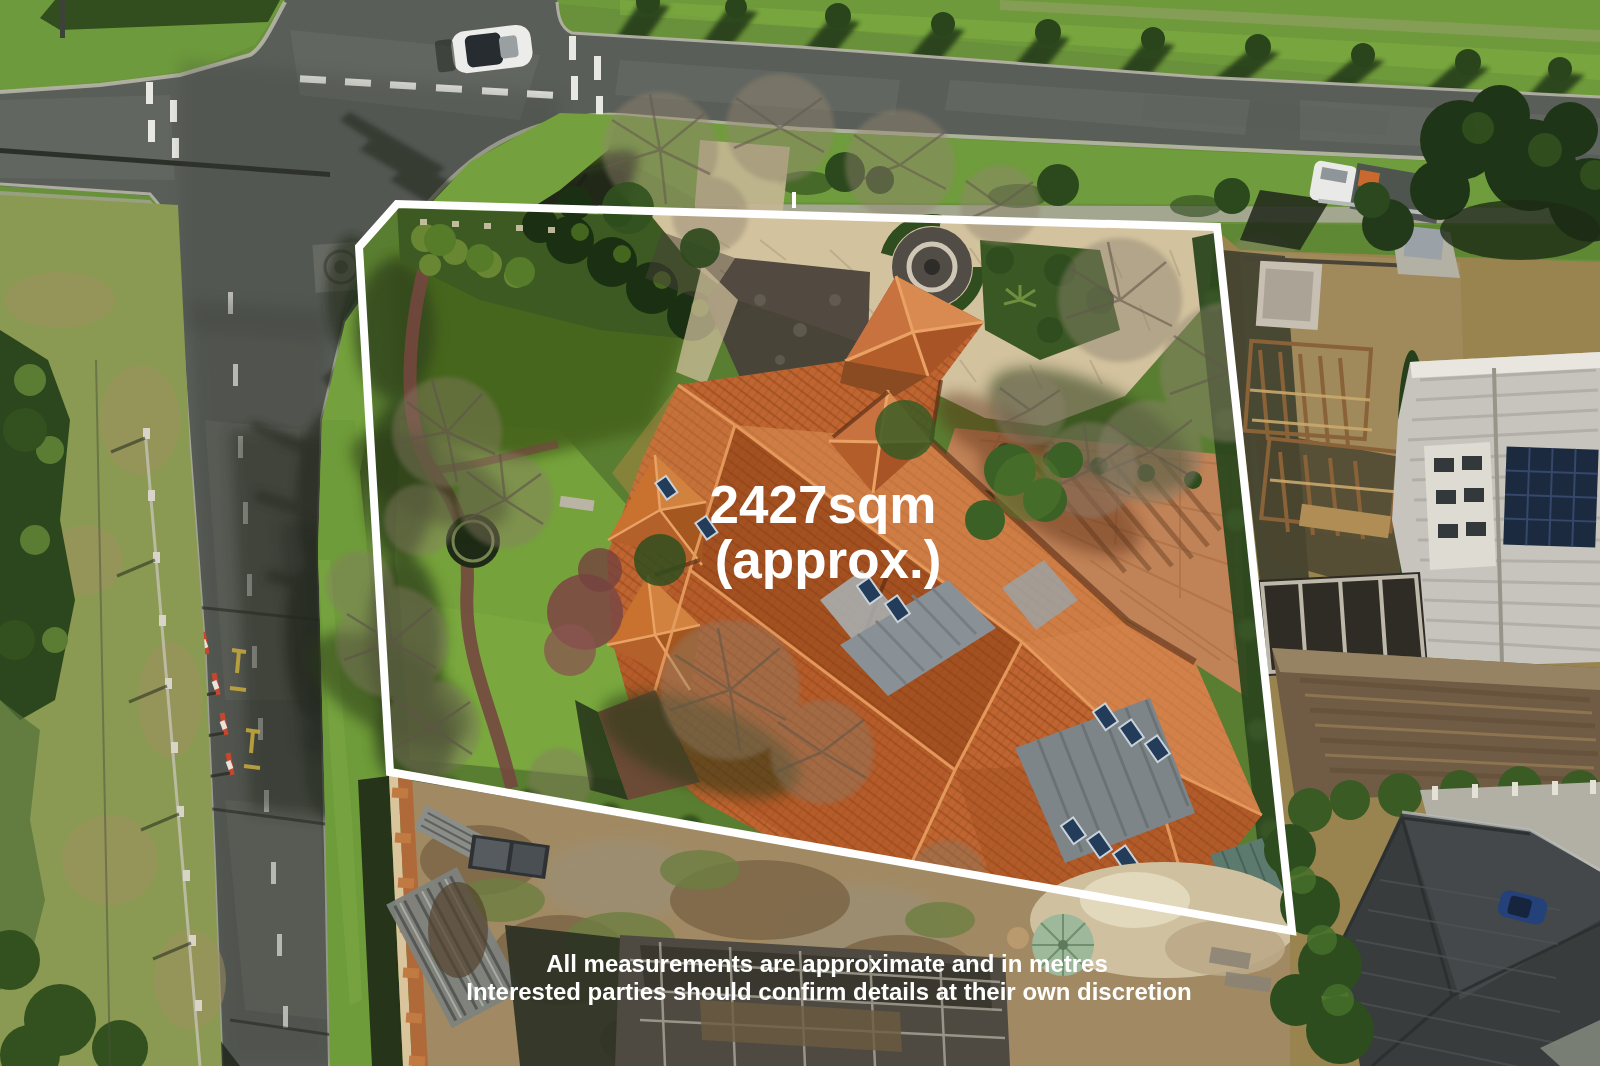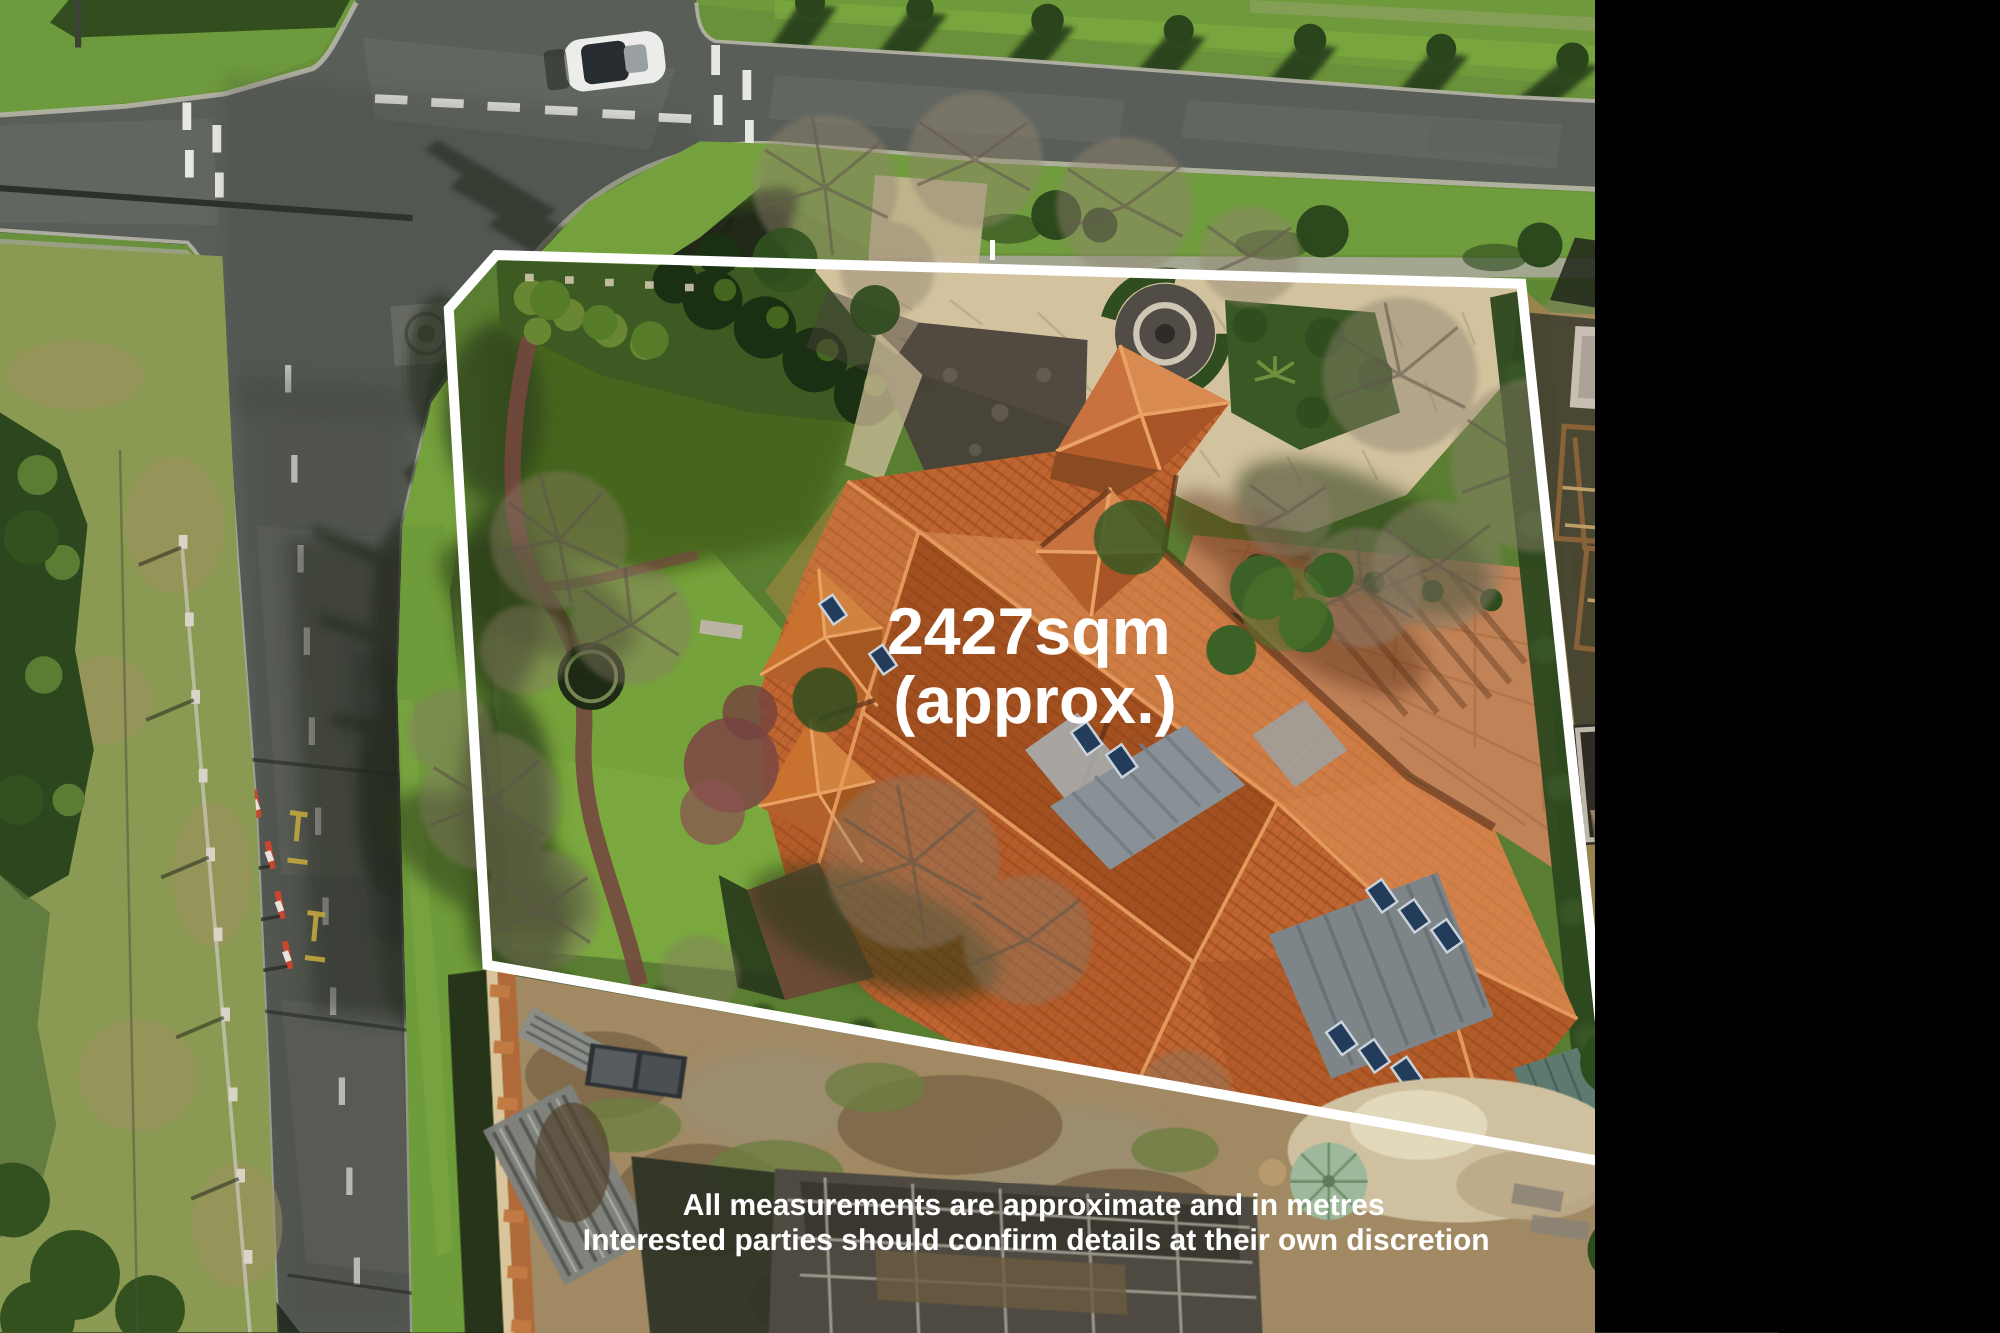--- a/index.html
+++ b/index.html
@@ -1,16 +1,16 @@
 <!DOCTYPE html>
 <html><head>
 <meta charset="utf-8">
 <style>
 html,body{margin:0;padding:0;background:#000;}
-#stage{position:relative;width:1276px;height:1066px;overflow:hidden;font-family:"Liberation Sans",sans-serif;}
+#stage{position:relative;width:1600px;height:1066px;overflow:hidden;font-family:"Liberation Sans",sans-serif;}
 </style>
 </head>
 <body>
 <div id="stage">
 <svg width="1600" height="1066" viewBox="0 0 1600 1066">
 <defs>
 <pattern id="tiles" width="9" height="9" patternUnits="userSpaceOnUse" patternTransform="rotate(37)">
 <rect width="9" height="9" fill="none"></rect>
 <line x1="0" y1="1" x2="9" y2="1" stroke="#8a4016" stroke-width="2.2" opacity="0.45"></line>
 </pattern>

